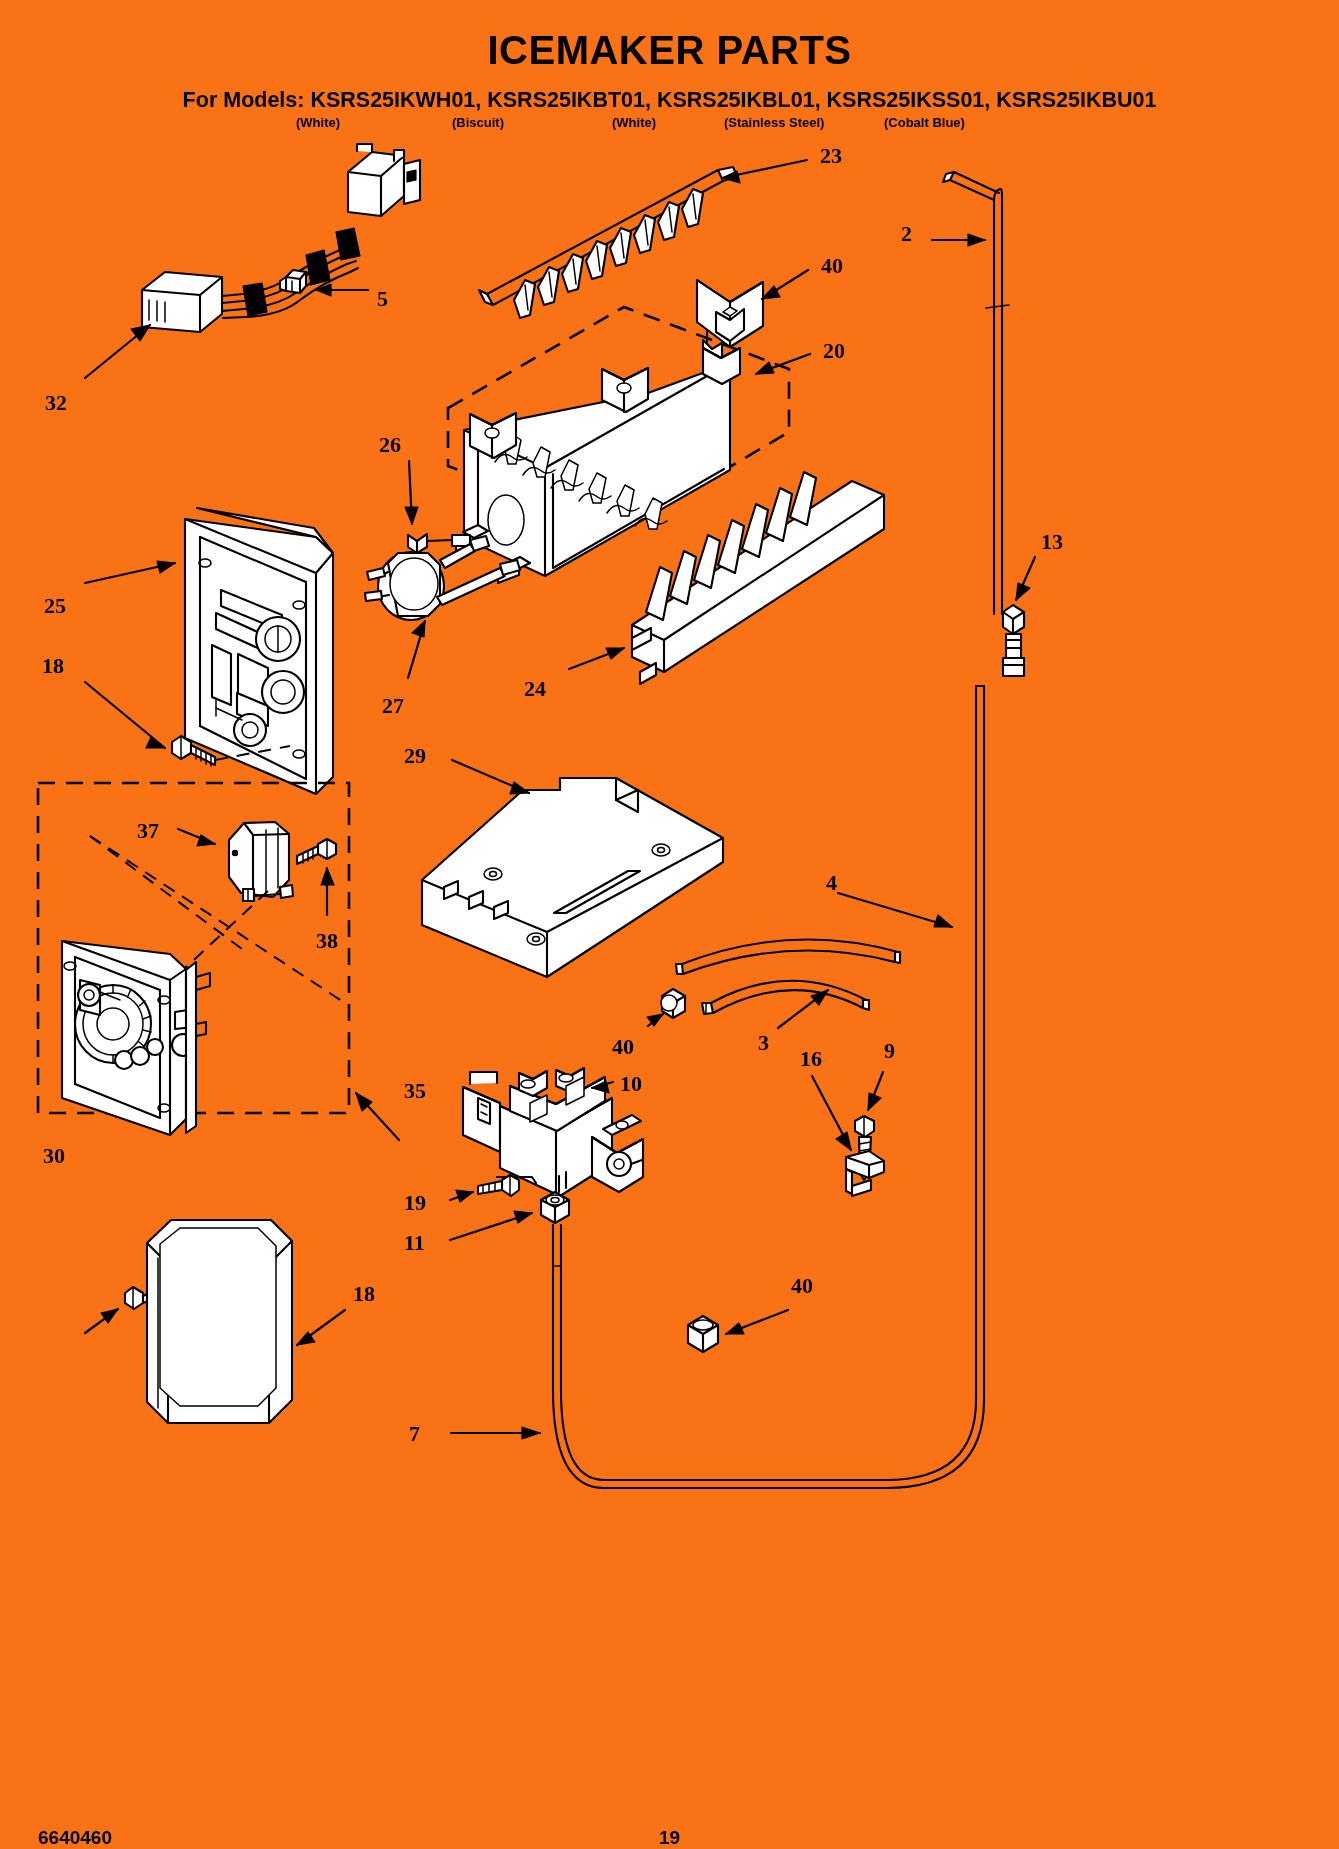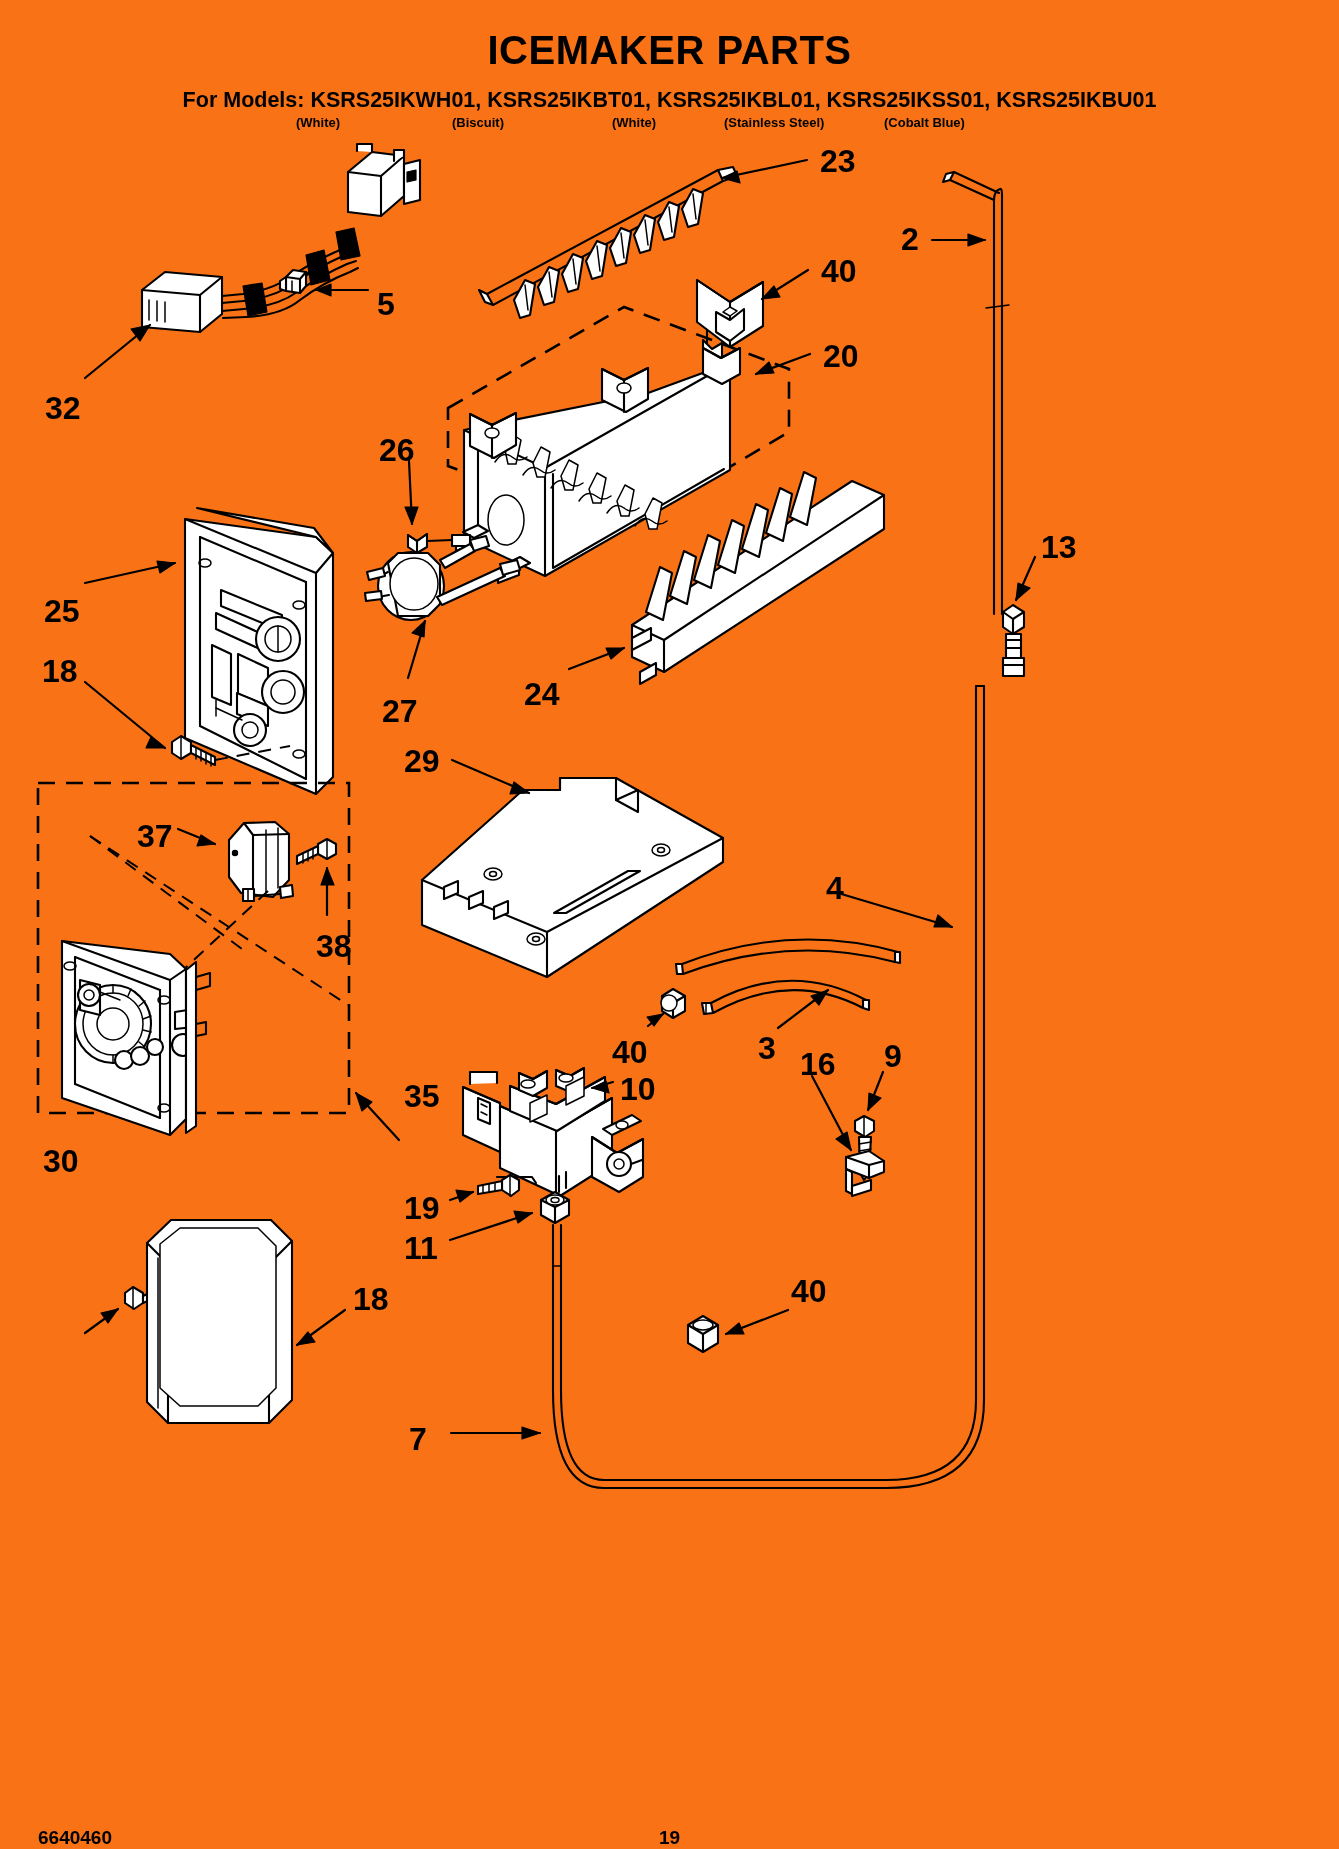--- a/index.html
+++ b/index.html
@@ -71,23 +71,23 @@
   #footer-center {
     position: absolute;
     left: 0;
     top: 0;
     width: 1339px;
     text-align: center;
   }
   
   .callout {
     position: absolute;
-    font-size: 32px;
+    font-size: 22px;
     font-weight: bold;
-    font-family: Liberation Sans, sans-serif;
+    font-family: Liberation Serif, serif;
     line-height: 1;
     letter-spacing: 0px;
     white-space: nowrap;
   }
   
   #art {
     position: absolute;
     top: 0;
     left: 0;
     width: 1339px;

